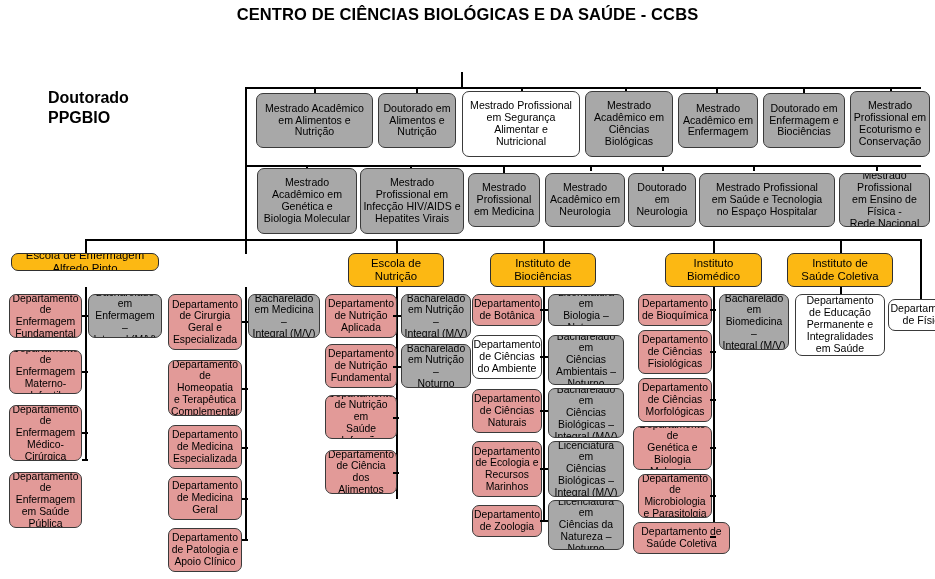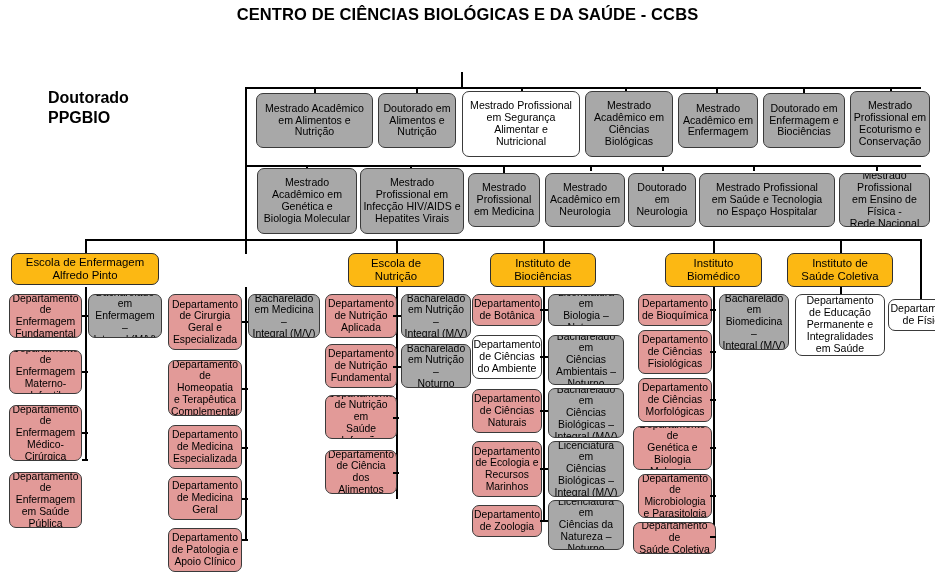--- a/index.html
+++ b/index.html
@@ -181,21 +181,21 @@
 Rede Nacional</div>
 
   <div class="ln v" style="left:85px; top:239px; height:15px;"></div>
   <div class="ln v" style="left:245px; top:239px; height:15px;"></div>
   <div class="ln v" style="left:396px; top:239px; height:15px;"></div>
   <div class="ln v" style="left:543px; top:239px; height:15px;"></div>
   <div class="ln v" style="left:713px; top:239px; height:15px;"></div>
   <div class="ln v" style="left:840px; top:239px; height:15px;"></div>
   <div class="ln v" style="left:920px; top:239px; height:60px;"></div>
 
-  <div class="node orange" style="left:11px; top:253px; width:148px; height:32px;">Escola de Enfermagem
+  <div class="node orange" style="left:11px; top:253px; width:148px; height:18px;">Escola de Enfermagem
 Alfredo Pinto</div>
   <div class="node orange" style="left:348px; top:253px; width:96px; height:34px;">Escola de
 Nutrição</div>
   <div class="node orange" style="left:490px; top:253px; width:106px; height:34px;">Instituto de
 Biociências</div>
   <div class="node orange" style="left:665px; top:253px; width:97px; height:34px;">Instituto
 Biomédico</div>
   <div class="node orange" style="left:787px; top:253px; width:106px; height:34px;">Instituto de
 Saúde Coletiva</div>
 
@@ -333,21 +333,21 @@
 Fisiológicas</div>
   <div class="node pink" style="left:638px; top:378px; width:74px; height:44px;">Departamento
 de Ciências
 Morfológicas</div>
   <div class="node pink" style="left:633px; top:426px; width:79px; height:44px;">Departamento de
 Genética e
 Biologia Molecular</div>
   <div class="node pink" style="left:638px; top:474px; width:74px; height:44px;">Departamento
 de Microbiologia
 e Parasitolgia</div>
-  <div class="node pink" style="left:633px; top:522px; width:83px; height:32px;">Departamento de
+  <div class="node pink" style="left:633px; top:522px; width:97px; height:32px;">Departamento de
 Saúde Coletiva</div>
 
   <div class="ln h" style="left:710px; top:309px; width:6px;"></div>
   <div class="ln h" style="left:710px; top:351px; width:6px;"></div>
   <div class="ln h" style="left:710px; top:399px; width:6px;"></div>
   <div class="ln h" style="left:710px; top:447px; width:6px;"></div>
   <div class="ln h" style="left:710px; top:495px; width:6px;"></div>
   <div class="ln h" style="left:710px; top:536px; width:6px;"></div>
 
   <div class="node course" style="left:719px; top:294px; width:70px; height:56px;">Bacharelado

